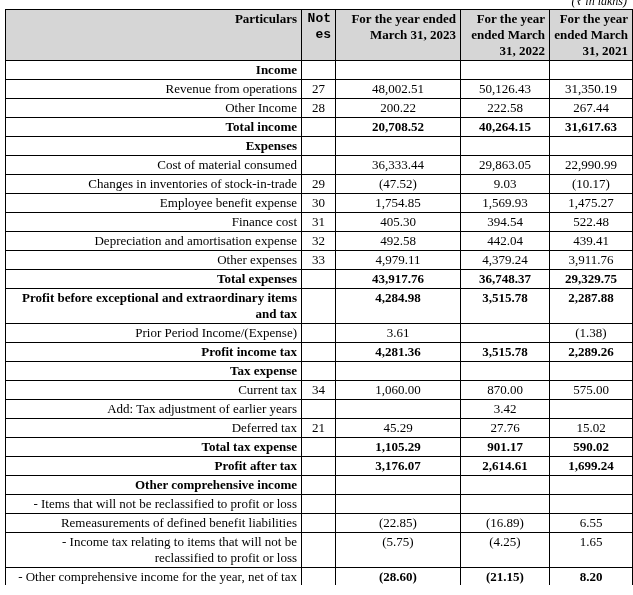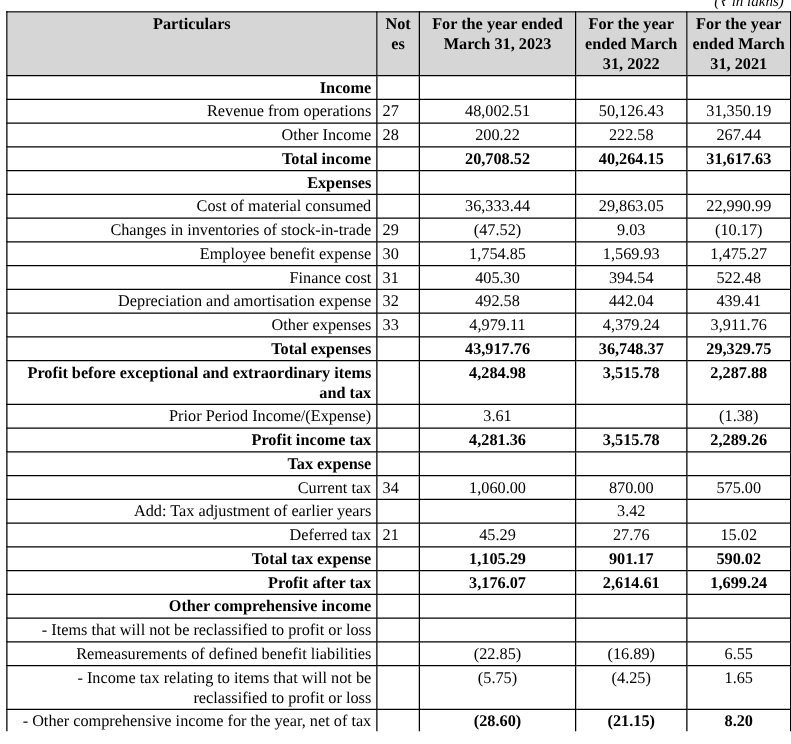--- a/index.html
+++ b/index.html
@@ -37,25 +37,25 @@
     border: 1px solid #000000;
     font-size: 13px;
     line-height: 16px;
     padding: 1px 4px;
     vertical-align: top;
     overflow: hidden;
   }
   table.fin th {
     background: #d6d6d6;
     font-weight: bold;
-    text-align: center;
-  }
-  th.th-notes { word-break: break-all; padding: 1px 2px; }
+    text-align: right;
+  }
+  th.th-notes { word-break: break-all; padding: 1px 2px; font-family: Liberation Mono, monospace; }
   td.c-label { text-align: right; }
-  td.c-note  { }
+  td.c-note  { text-align: center; }
   td.c-num   { text-align: center; }
   tr.bold-row td { font-weight: bold; }
   tr.bold-vals td.c-num { font-weight: bold; }
   
   col.w-label { width: 296px; }
   col.w-note  { width: 34px; }
   col.w-y1    { width: 125px; }
   col.w-y2    { width: 89px; }
   col.w-y3    { width: 83px; }
 </style>

